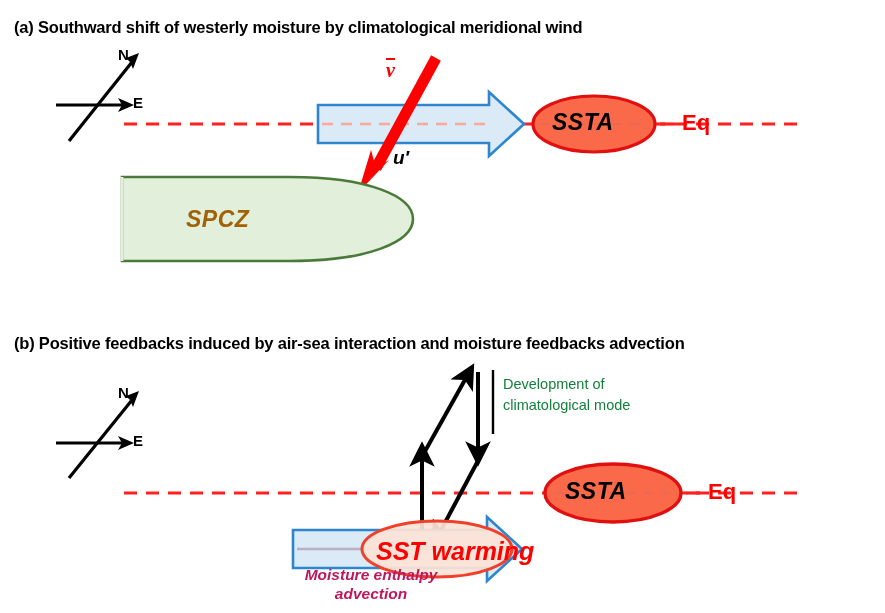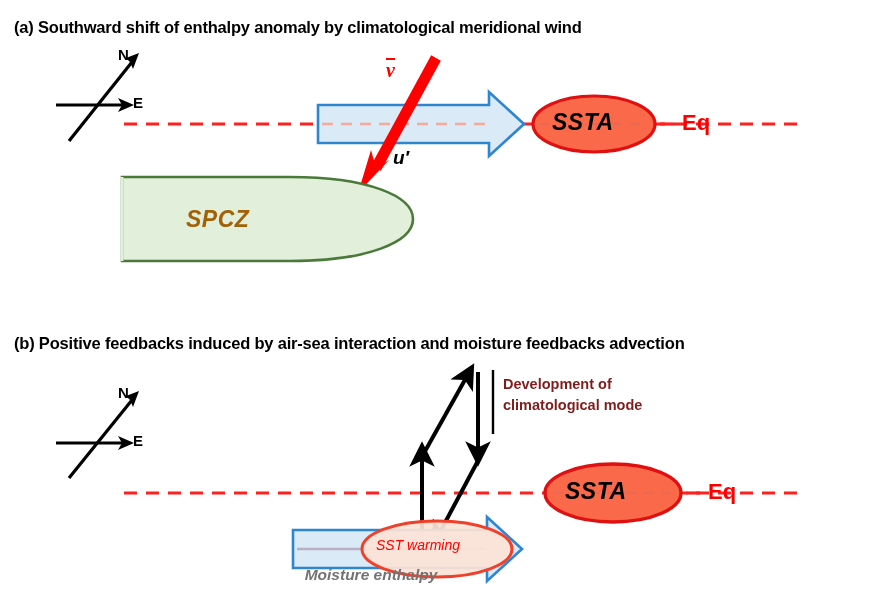--- a/index.html
+++ b/index.html
@@ -78,33 +78,33 @@
     font-size: 22px;
   }
   .lbl-spcz {
     color: #a16207;
     font-weight: bold;
     font-style: italic;
     font-size: 23px;
     letter-spacing: 0.5px;
   }
   .lbl-dev {
-    color: #7f1d1d;
-    font-weight: bold;
+    color: #15803d;
+    font-weight: normal;
     font-size: 14.5px;
     line-height: 1.45;
   }
   .lbl-sstwarm {
     color: #ff0000;
-    font-weight: normal;
-    font-style: italic;
-    font-size: 14px;
+    font-weight: bold;
+    font-style: italic;
+    font-size: 25px;
   }
   .lbl-moist {
-    color: #737373;
+    color: #be185d;
     font-weight: bold;
     font-style: italic;
     font-size: 15.5px;
     line-height: 1.25;
     text-align: center;
   }
 </style>
 </head>
 <body>
 
@@ -185,21 +185,21 @@
   </g>
 
   <g>
     <ellipse cx="613" cy="493" rx="68" ry="29" fill="#fa6a4a" stroke="#e01010" stroke-width="3.4"></ellipse>
     <line x1="554" y1="493" x2="670" y2="493" stroke="#e86a52" stroke-width="2.2" stroke-dasharray="10 8"></line>
   </g>
   <line x1="686" y1="493" x2="700" y2="493" stroke="#ff2020" stroke-width="3.2"></line>
 </svg>
 
 <div class="panel">
-  <div class="panel-title" style="left:14px; top:18px;">(a) Southward shift of enthalpy anomaly by climatological meridional wind</div>
+  <div class="panel-title" style="left:14px; top:18px;">(a) Southward shift of westerly moisture by climatological meridional wind</div>
 
   <div class="lbl lbl-compass" style="left:118px; top:46px;">N</div>
   <div class="lbl lbl-compass" style="left:133px; top:94px;">E</div>
 
   <div class="lbl lbl-vbar" style="left:386px; top:58px;"><span class="barwrap">v</span></div>
 
   <div class="lbl lbl-uprime" style="left:393px; top:147px;">u′</div>
 
   <div class="lbl lbl-ssta" style="left:552px; top:109px;">SSTA</div>
 
@@ -220,14 +220,15 @@
   </div>
 
   <div class="lbl lbl-ssta" style="left:565px; top:478px;">SSTA</div>
 
   <div class="lbl lbl-eq" style="left:708px; top:479px;">Eq</div>
 
   <div class="lbl lbl-sstwarm" style="left:376px; top:537px;">SST warming</div>
 
   <div class="lbl lbl-moist" style="left:276px; top:565px; width:190px;">
     <div>Moisture enthalpy</div>
+    <div>advection</div>
   </div>
 </div>
 
 </body></html>

